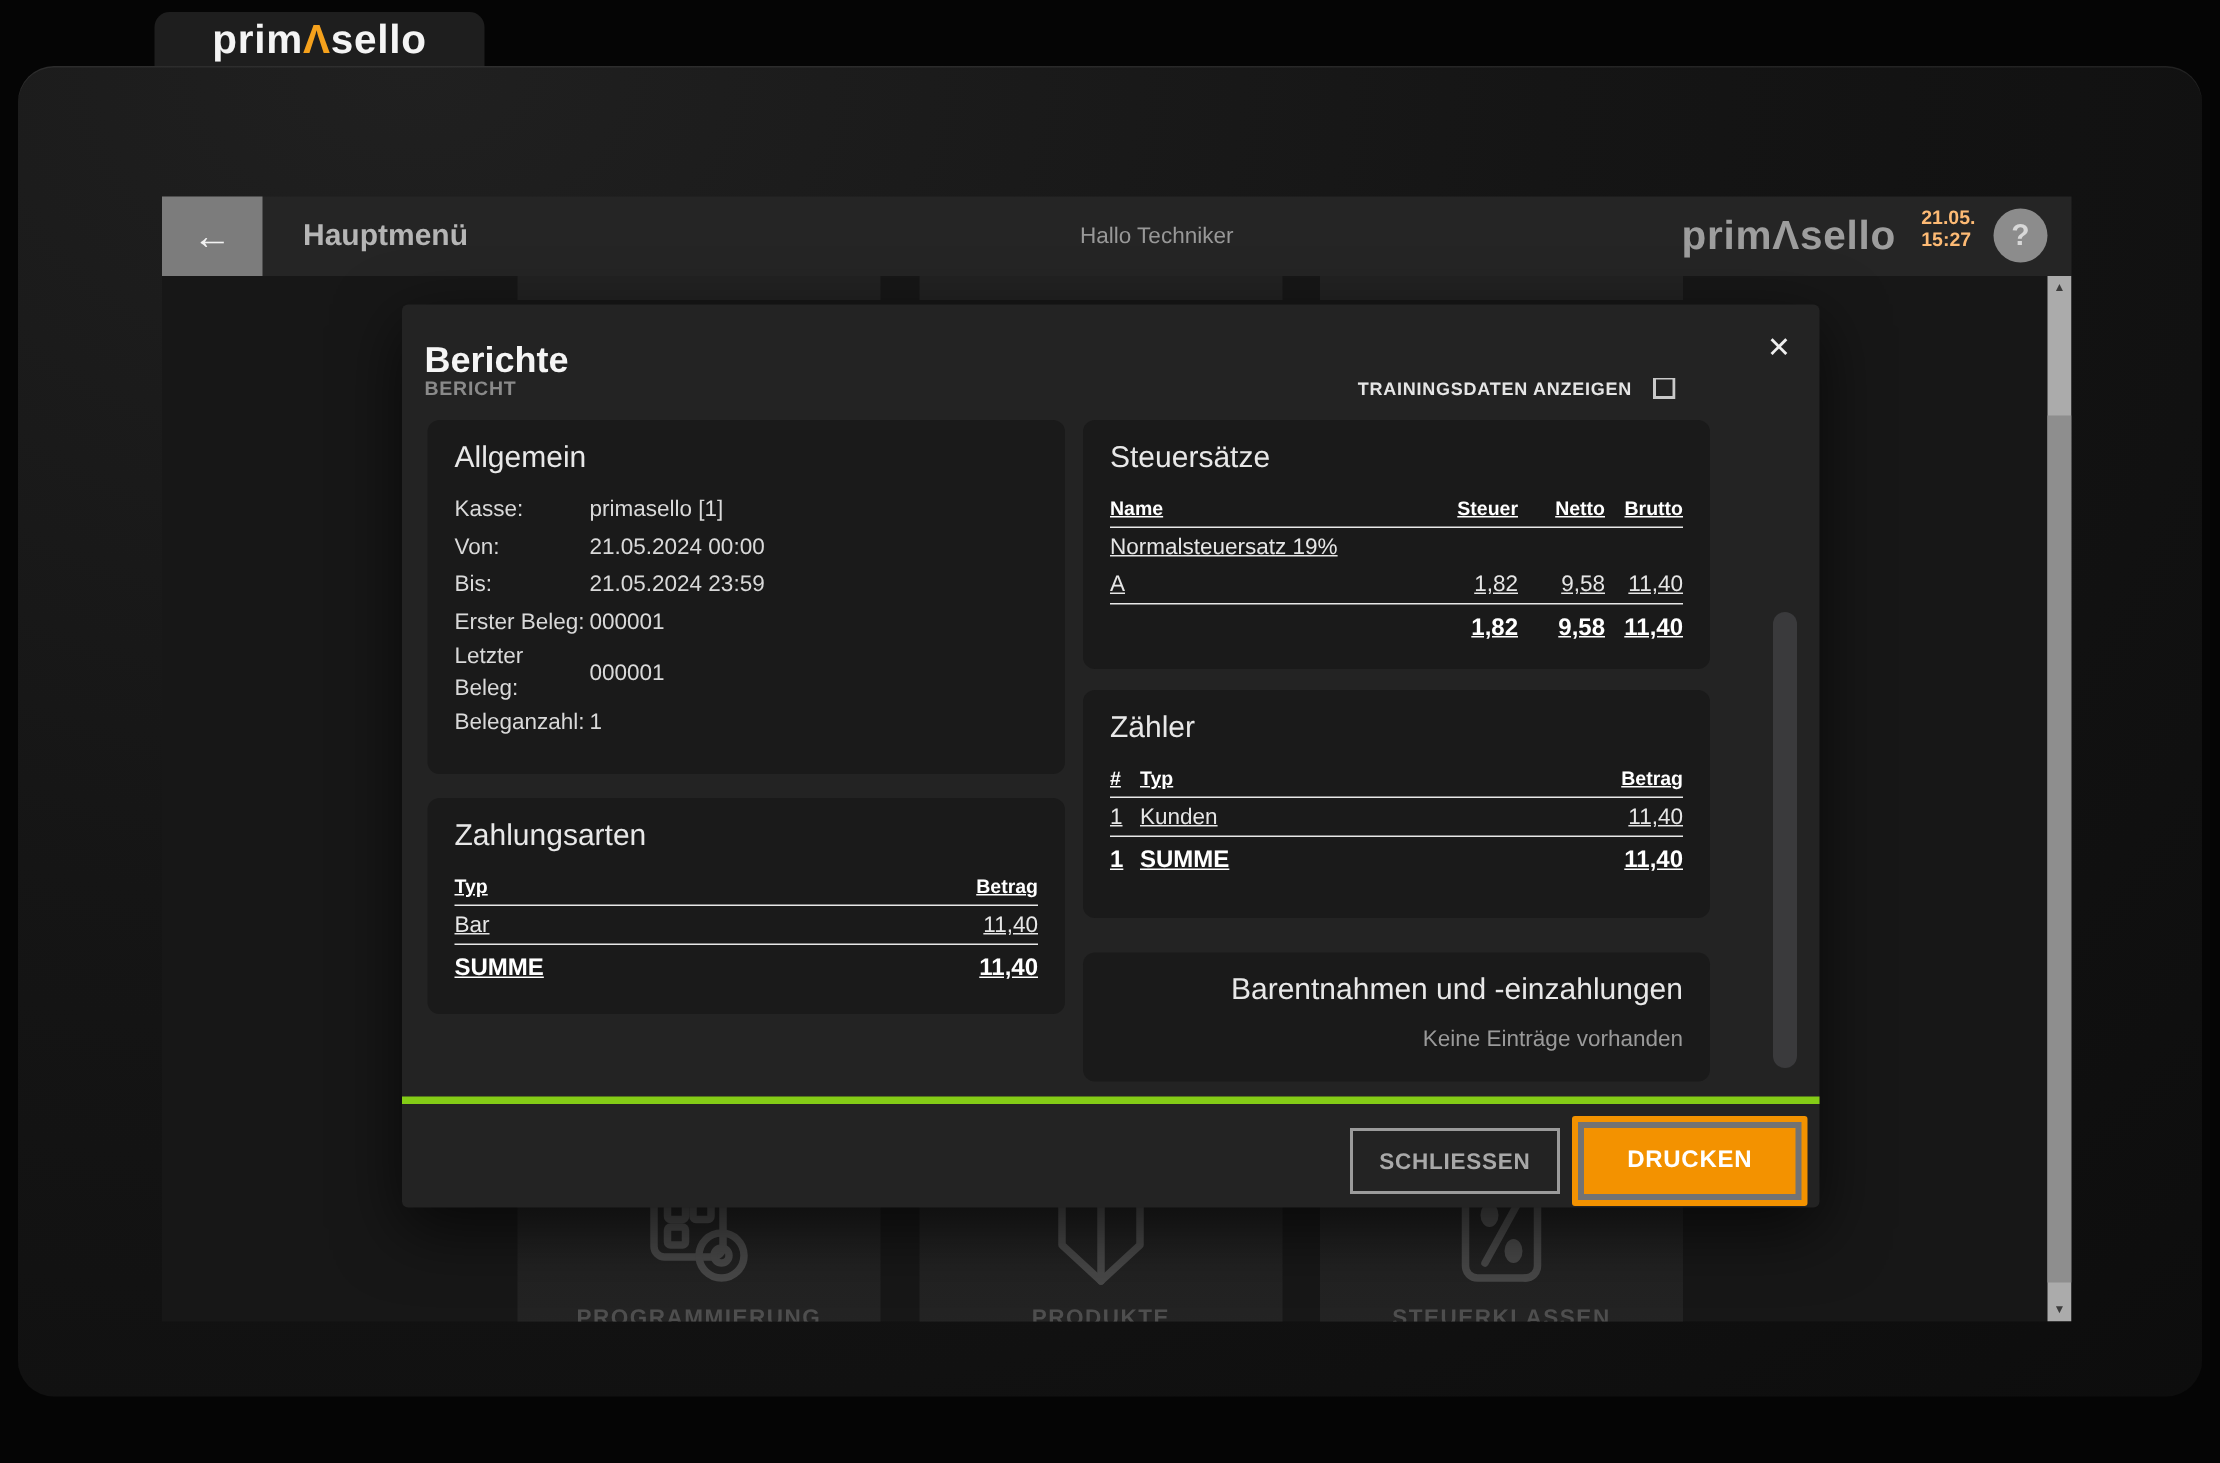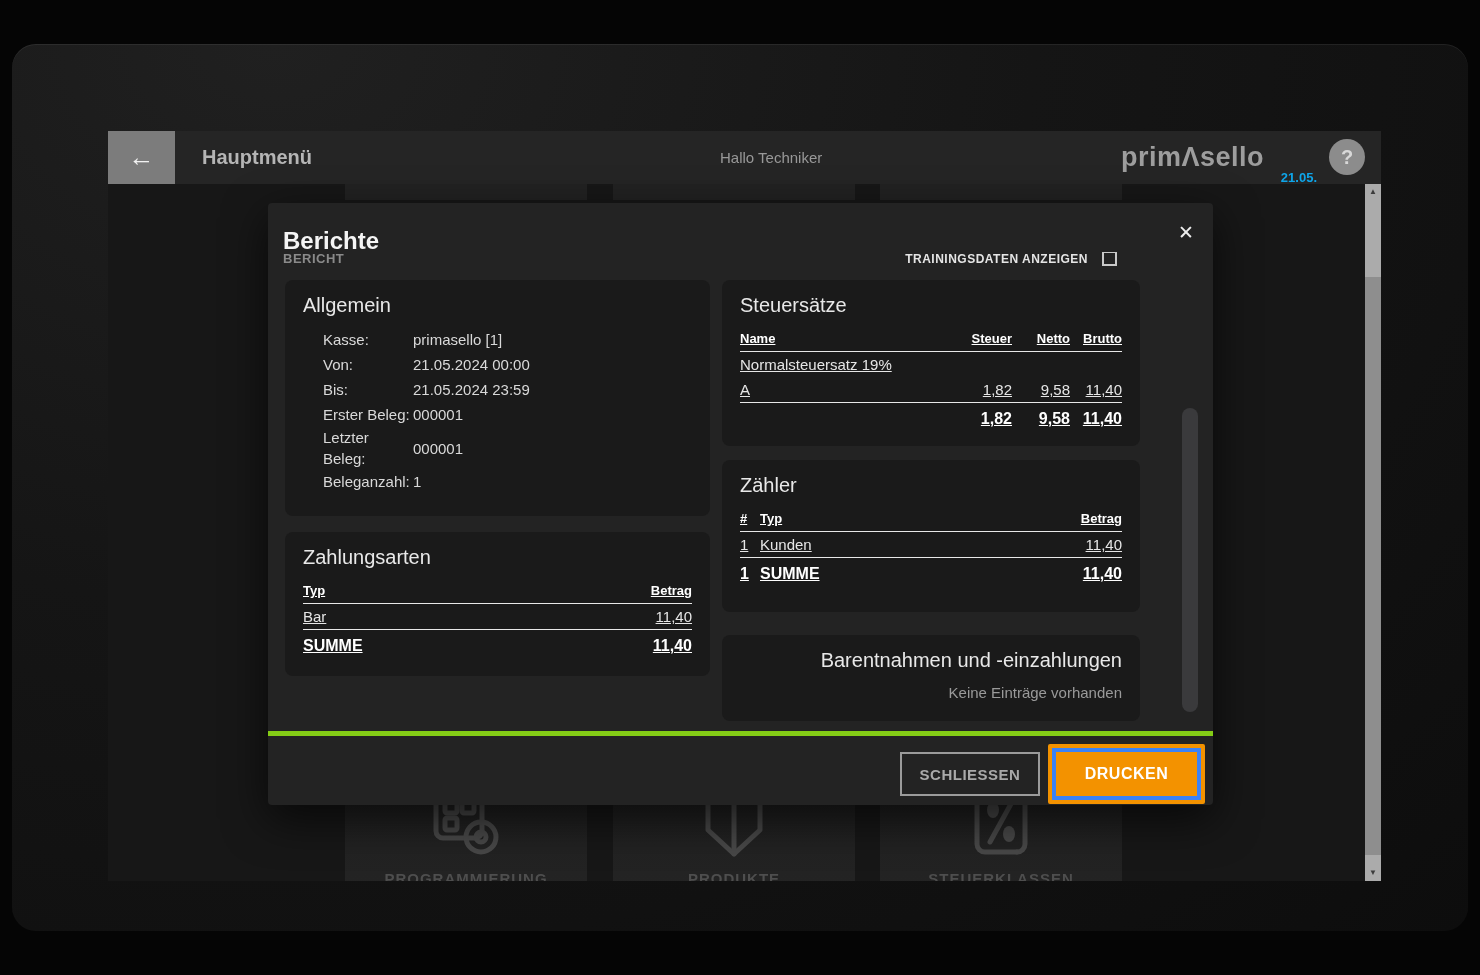--- a/index.html
+++ b/index.html
@@ -32,22 +32,22 @@
   .back-btn {
     width:67px; height:53px; background:#7c7c7c; border:none; cursor:pointer;
     color:#f2f2f2; font-size:26px; display:flex; align-items:center; justify-content:center;
     flex:0 0 auto;
   }
   .appbar-title { margin-left:27px; font-size:20px; font-weight:600; color:#b5b5b5; }
   .greeting { position:absolute; left:612px; top:0; height:53px; display:flex; align-items:center;
     font-size:15px; color:#989898; }
   .hdr-logo { position:absolute; right:117px; top:0; height:53px; display:flex; align-items:center;
     font-size:27px; font-weight:bold; color:#9d9d9d; letter-spacing:.5px; }
-  .hdr-datetime { position:absolute; right:64px; top:16px; height:53px; display:flex; flex-direction:column;
-    justify-content:flex-end; font-size:13px; line-height:15px; color:#0ea5e9; font-weight:600; }
+  .hdr-datetime { position:absolute; right:64px; top:6px; height:53px; display:flex; flex-direction:column;
+    justify-content:flex-start; font-size:13px; line-height:15px; color:#fdba74; font-weight:600; }
   .help-btn { position:absolute; right:16px; top:8px; width:36px; height:36px; border-radius:50%;
     background:#8c8c8c; border:none; cursor:pointer; color:#d8d8d8; font-size:20px; font-weight:bold;
     display:flex; align-items:center; justify-content:center; }
   
   .content {
     position:absolute; left:108px; top:184px; width:1273px; height:697px;
     background:#171717; z-index:2; overflow:hidden;
   }
   .tile-sliver { position:absolute; top:0; height:16px; width:242px; background:#222; }
   .tile { position:absolute; top:556px; height:160px; width:242px;
@@ -81,21 +81,21 @@
     background:transparent; cursor:pointer; }
   
   .panel { position:absolute; background:#1a1a1a; border-radius:8px; padding:14px 18px; }
   .p-allgemein   { left:17px;  top:77px;  width:425px; height:236px; }
   .p-zahlung     { left:17px;  top:329px; width:425px; height:144px; }
   .p-steuer      { left:454px; top:77px;  width:418px; height:166px; }
   .p-zaehler     { left:454px; top:257px; width:418px; height:152px; }
   .p-barentnahme { left:454px; top:432px; width:418px; height:86px;text-align:right;  }
   .panel-title { font-size:20px; color:#e8e8e8; margin-bottom:10px; }
   .info-row { display:flex; align-items:center; min-height:25px; font-size:15px; color:#d9d9d9; }
-  .info-label { width:90px; line-height:21px; flex:0 0 auto;margin-left:20px; }
+  .info-label { width:90px; line-height:21px; flex:0 0 auto; }
   .info-value { line-height:21px; }
   
   .trow { display:flex; align-items:baseline; font-size:15px; color:#e6e6e6; padding:4px 0;text-decoration:underline; }
   .thead { font-size:13px; font-weight:bold; color:#fff; border-bottom:1px solid #e8e8e8; padding-bottom:5px; }
   .tline { border-bottom:1px solid #e8e8e8; }
   .ttotal { font-size:16px; font-weight:bold; color:#fff; padding-top:7px; }
   .c-grow { flex:1; }
   .c-right { text-align:right; }
   .c-steuer { width:58px; } .c-netto { width:58px; } .c-brutto { width:52px; }
   .c-num { width:20px; flex:0 0 auto; }
@@ -103,32 +103,35 @@
   
   .modal-thumb { position:absolute; left:914px; top:205px; width:16px; height:304px;
     background:#3a3a3c; border-radius:8px; cursor:pointer; }
   
   .modal-footer { position:absolute; left:0; right:0; top:528px; height:74px;
     border-top:5px solid #84cc16; }
   .btn-schliessen { position:absolute; left:632px; top:16px; width:140px; height:44px;
     background:transparent; border:2px solid #9b9b9b; color:#a9a9a9;
     font-family:inherit; font-size:15px; font-weight:bold; letter-spacing:.5px; cursor:pointer; }
   .drucken-ring { position:absolute; left:780px; top:8px; width:157px; height:60px;
-    border:4px solid #f39200; border-radius:2px; background:#3b82f6; padding:4px; }
+    border:4px solid #f39200; border-radius:2px; background:#737373; padding:4px; }
   .btn-drucken { width:100%; height:100%; background:#f39200; border:none; color:#fff;
     font-family:inherit; font-size:16px; font-weight:bold; letter-spacing:.5px; cursor:pointer; }
   .icon-svg { stroke:#484848; fill:none; stroke-width:5; stroke-linejoin:round; stroke-linecap:round; }
 </style>
 </head>
 <body>
 
 <div class="stage">
 
   <div class="window"></div>
 
+  <div class="browser-tab">
+    <div class="tab-logo"><span>prim</span><span class="lam">Λ</span><span>sello</span></div>
+  </div>
 
   <div class="appbar">
     <button class="back-btn">
         <span>←</span>
       </button>
     <div class="appbar-title">Hauptmenü</div>
     <div class="greeting">Hallo Techniker</div>
     <div class="hdr-logo">
         <span>prim</span>
         <span>Λ</span>

